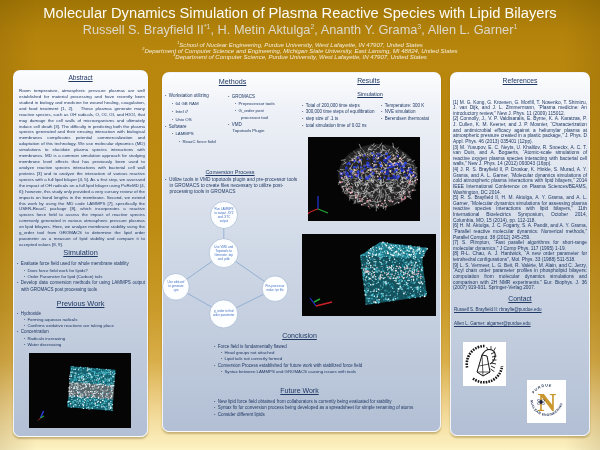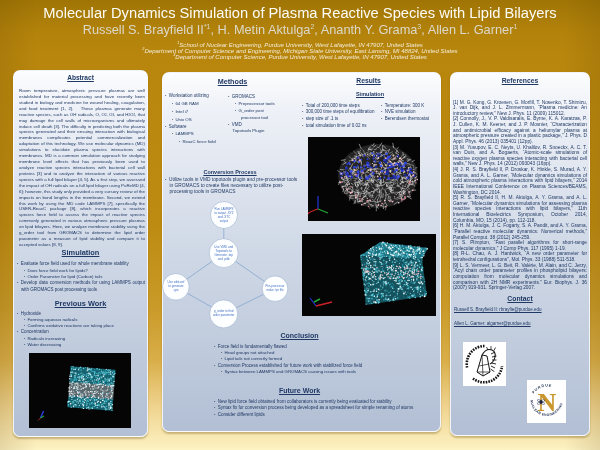--- a/index.html
+++ b/index.html
@@ -1,18 +1,18 @@
 <!DOCTYPE html>
 <html><head><meta charset="utf-8"><style>
 *{margin:0;padding:0;box-sizing:border-box}
 html,body{width:600px;height:450px;overflow:hidden}
 body{font-family:"Liberation Sans",sans-serif;position:relative;
 background:linear-gradient(180deg,#aa7d06 0%,#b8860d 12%,#bd8b11 50%,#c99a28 68%,#d9ae49 80%,#eed28c 90%,#fdf2c3 100%);}
 .box{position:absolute;border-radius:7px;background:linear-gradient(180deg,#fcfdfe 0%,#eef1f7 10%,#cfd8e6 50%,#b2bfd4 100%);border:1px solid rgba(250,252,255,.85);box-shadow:0 1.5px 2px rgba(110,80,10,.35);}
-.h{position:absolute;color:#1f3864;font-weight:bold;text-decoration:underline;text-align:center;white-space:nowrap}
+.h{position:absolute;color:#1f3864;font-weight:normal;text-decoration:underline;text-align:center;white-space:nowrap}
 .t{position:absolute;color:#1f3864;white-space:nowrap}
 .b::before{content:"\2022";margin-right:2.5px;font-size:.85em}
 .d::before{content:"\2022";margin-right:2.2px;font-size:.8em}
 sub{font-size:.65em;line-height:0;vertical-align:-.12em}
 sup{line-height:0}
 </style></head><body>
 <div style="position:absolute;inset:0;background:linear-gradient(90deg,rgba(90,60,0,.14),rgba(90,60,0,0) 6%,rgba(90,60,0,0) 94%,rgba(90,60,0,.14)),linear-gradient(0deg,rgba(90,60,0,0),rgba(90,60,0,0) 93%,rgba(70,45,0,.10))"></div>
 <div style="position:absolute;left:0;top:4.5px;width:600px;text-align:center;color:#fdfdf8;font-size:14.7px;">Molecular Dynamics Simulation of Plasma Reactive Species with Lipid Bilayers</div>
 <div style="position:absolute;left:0;top:22px;width:600px;text-align:center;color:#dcd8cb;font-size:12.75px;">Russell S. Brayfield II<sup style="font-size:7px">*1</sup>, H. Metin Aktulga<sup style="font-size:7px">2</sup>, Ananth Y. Grama<sup style="font-size:7px">3</sup>, Allen L. Garner<sup style="font-size:7px">1</sup></div>
 <div style="position:absolute;left:0;top:41.5px;width:600px;text-align:center;color:#f3ecd6;font-size:6.05px;font-style:italic;line-height:6px">

